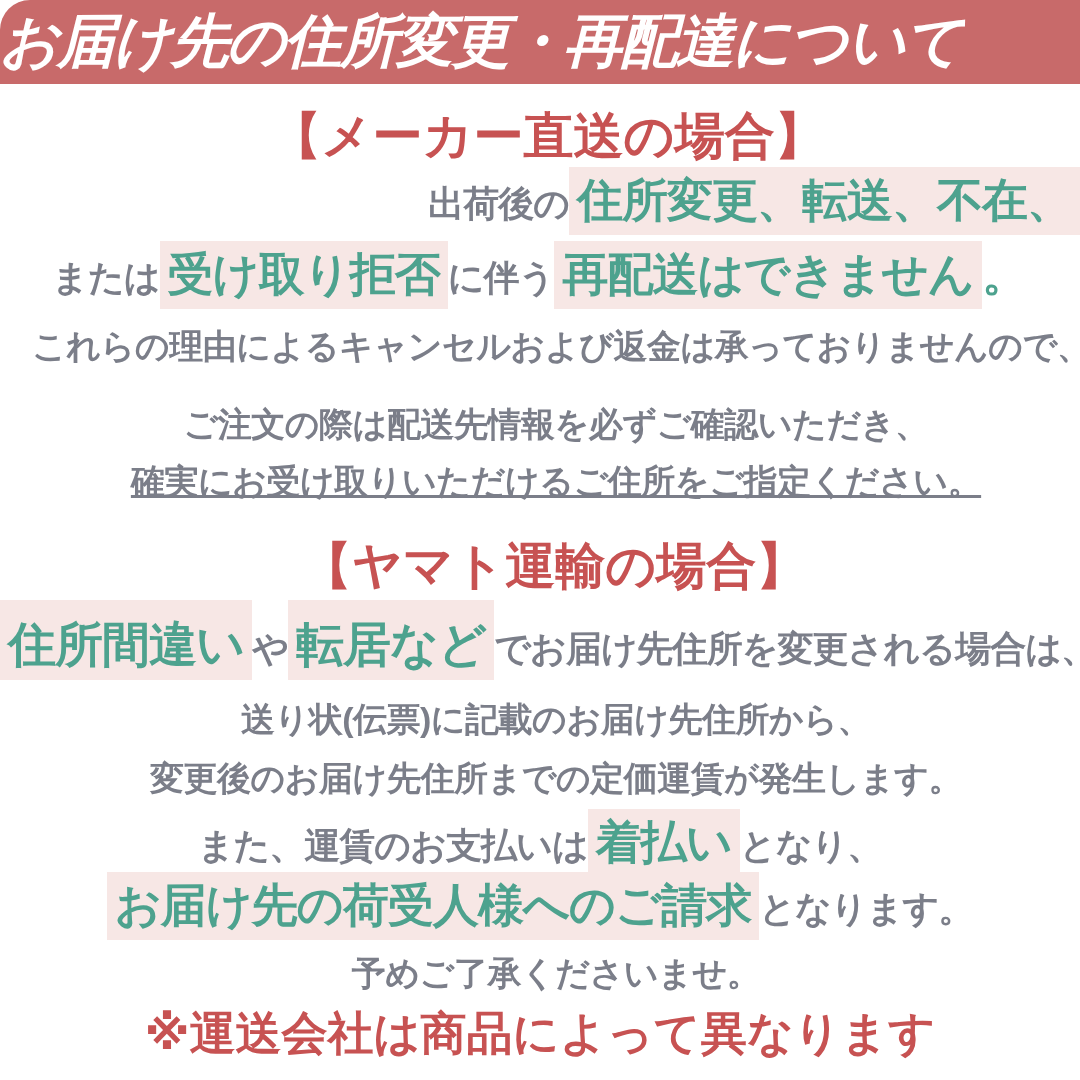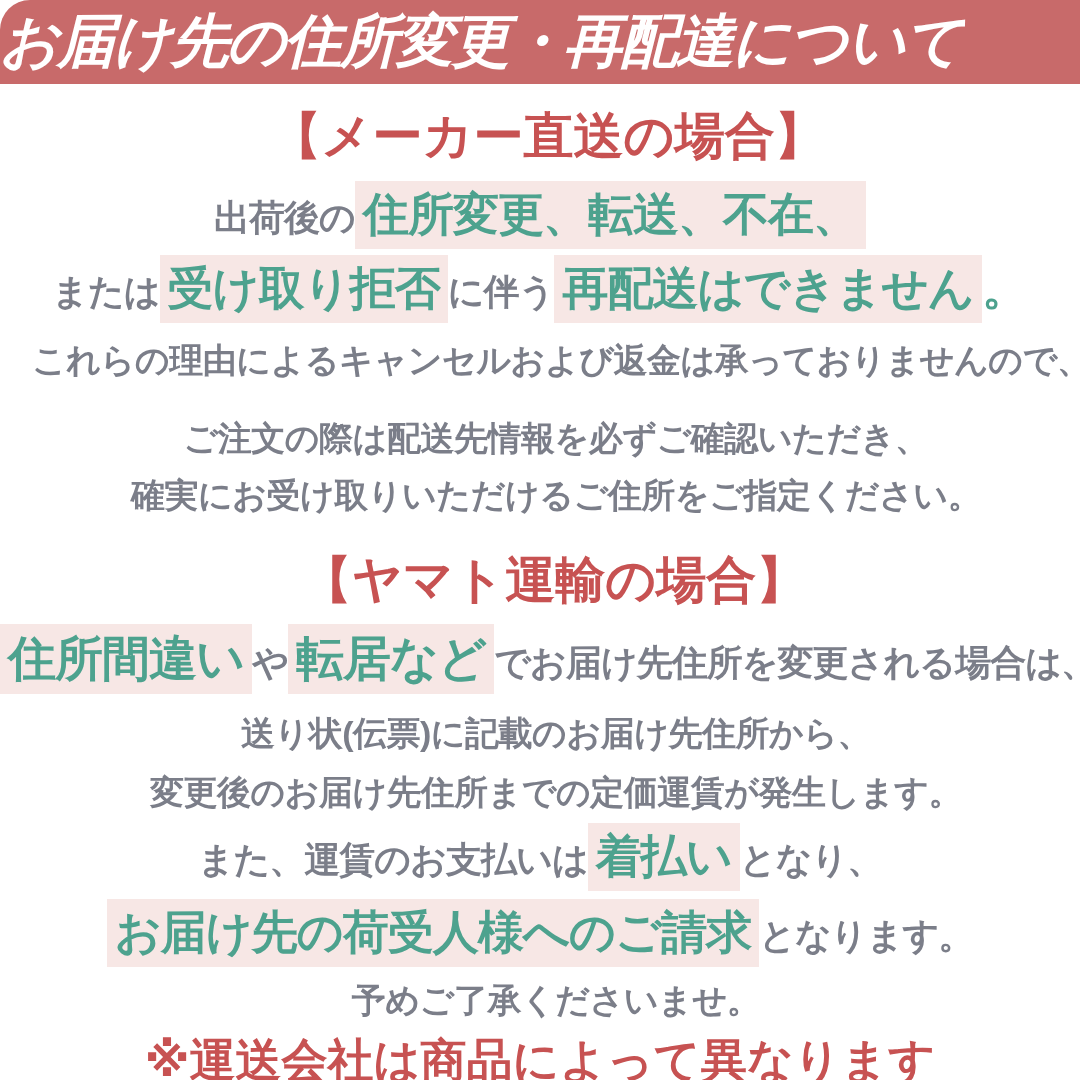--- a/index.html
+++ b/index.html
@@ -61,46 +61,46 @@
     font-weight: 700;
     letter-spacing: -1px;
     padding: 7px 8px 9px;
   }
   .teal-hl-lg {
     color: var(--teal, #4da28e);
     background: var(--highlight-pink, #f7e7e5);
     font-size: 48px;
     font-weight: 700;
     letter-spacing: -1px;
-    padding: 8px 8px 9px;
+    padding: 18px 8px 9px;
   }
   .teal-plain {
     color: var(--teal, #4da28e);
     font-size: 46px;
     font-weight: 700;
   }
   .body {
     color: var(--gray-text, #7b7e89);
     font-size: 34px;
     font-weight: 600;
     letter-spacing: -0.5px;
     padding-left: 32px;
   }
 
   
-  .m-line1 { margin-top: 22px; }
+  .m-line1 { margin-top: 8px; text-align: right; }
   .m-line2 { margin-top: 22px; }
   .m-body1 { margin-top: 26px; }
   .m-body2 { margin-top: 39px; }
-  .m-body3 { margin-top: 18px; }
+  .m-body3 { margin-top: 18px; text-decoration: underline; }
   .y-line1 { margin-top: 22px; }
   .y-line2 { margin-top: 28px; }
   .y-line3 { margin-top: 20px; }
   .y-line4 { margin-top: 18px; }
-  .y-line5 { margin-top: 23px; text-align: center; }
+  .y-line5 { margin-top: 10px; text-align: center; }
   .y-line6 { margin-top: 22px; }
 
   .disclaimer {
     margin-top: 14px;
     color: var(--accent-red, #c75252);
     font-size: 46px;
     font-weight: 700;
     text-align: center;
     white-space: nowrap;
     line-height: 1.15;

